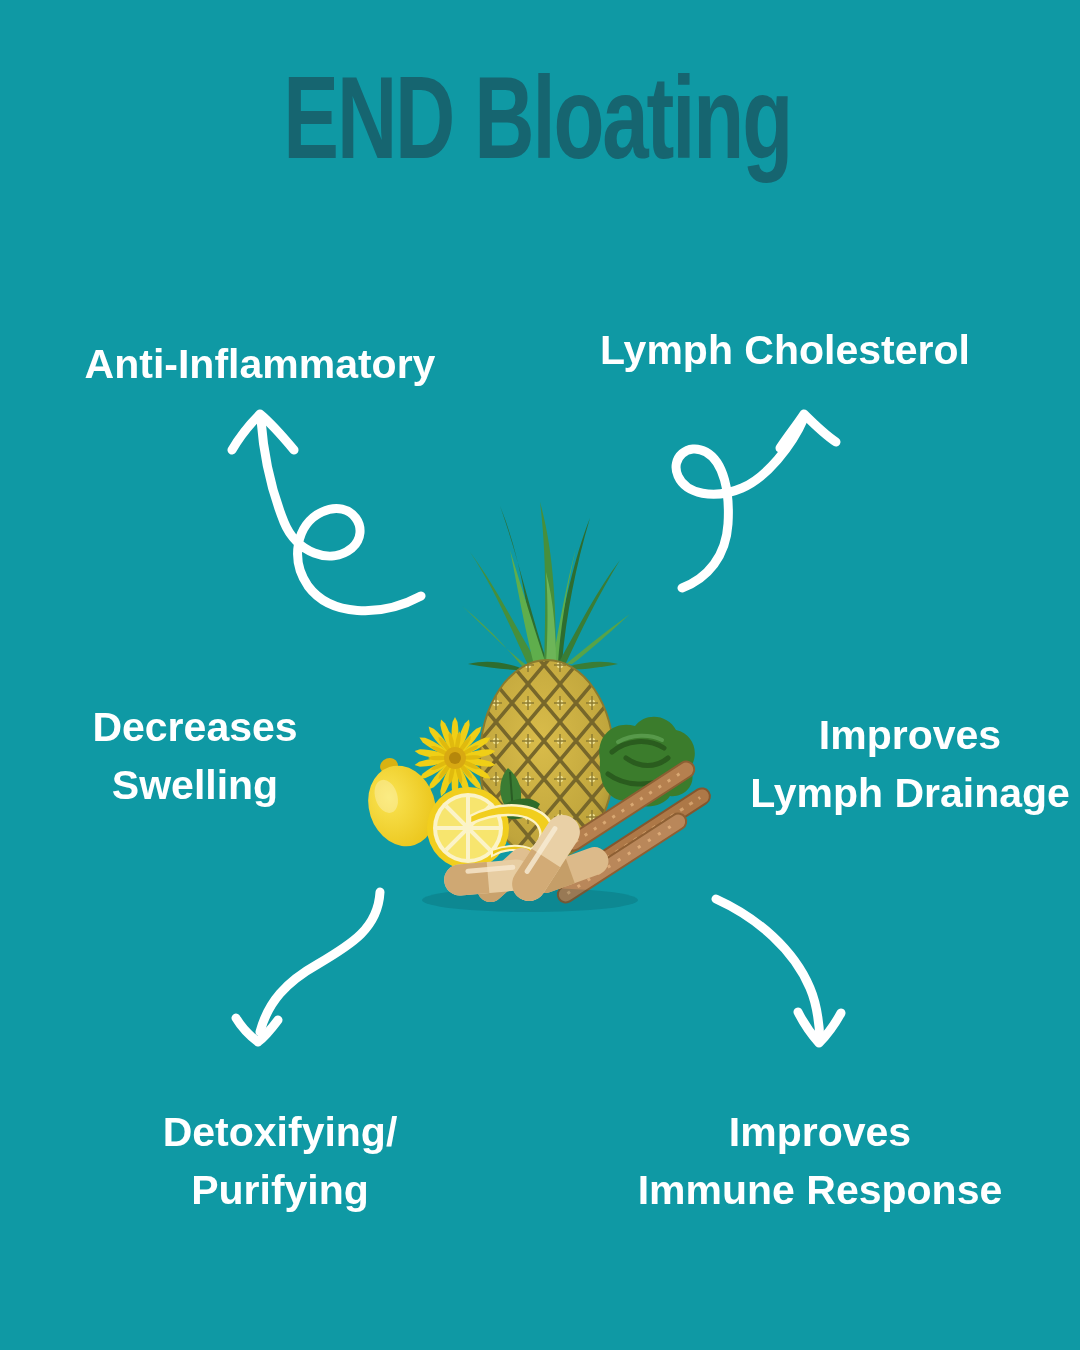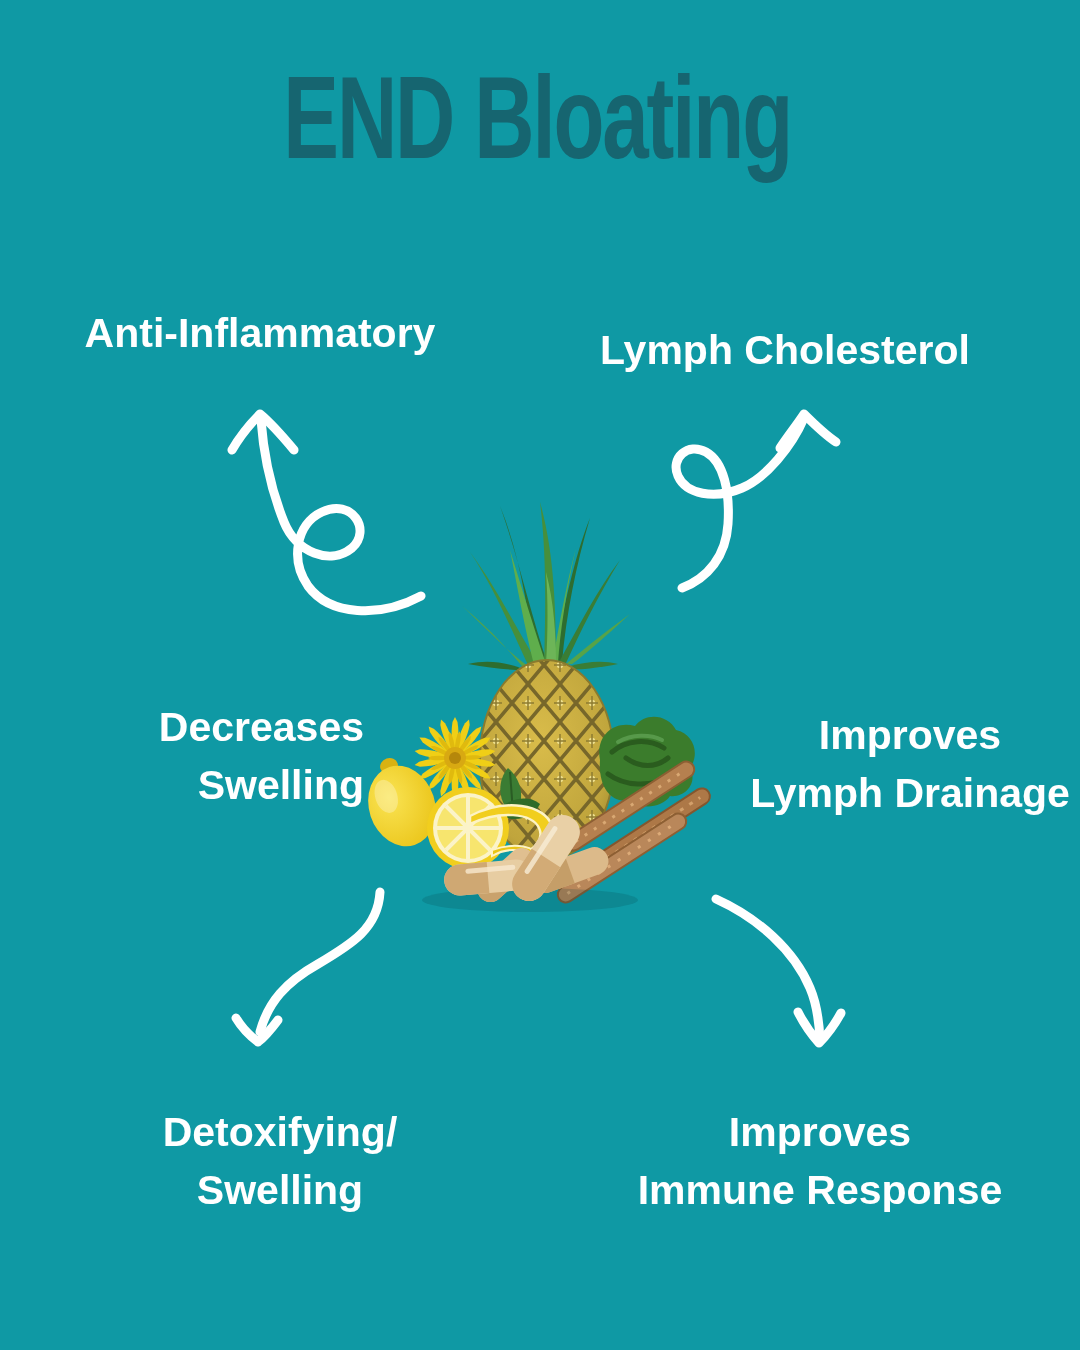--- a/index.html
+++ b/index.html
@@ -11,44 +11,44 @@
     position:absolute;left:0;top:60px;width:1080px;margin:0;
     text-align:center;font-size:116px;line-height:1;font-weight:700;
     color:#166570;letter-spacing:-3px;
     transform:scaleX(0.72);transform-origin:530px 50%;
     white-space:nowrap;
   }
   .benefit{
     position:absolute;color:#ffffff;font-weight:700;font-size:41px;
     line-height:1.42;text-align:center;white-space:pre-line;
   }
-  .b-tl{left:50px;top:304px;width:420px;}
+  .b-tl{left:50px;top:335px;width:420px;}
   .b-tr{left:575px;top:321px;width:420px;}
-  .b-ml{left:44px;top:698px;width:320px;text-align:right;}
+  .b-ml{left:35px;top:698px;width:320px;}
   .b-mr{left:730px;top:706px;width:360px;}
   .b-bl{left:105px;top:1103px;width:350px;}
   .b-br{left:620px;top:1103px;width:400px;}
   .art{position:absolute;left:0;top:0;width:1080px;height:1350px;}
   .arrow{stroke:#ffffff;stroke-width:9;fill:none;stroke-linecap:round;stroke-linejoin:round;}
 </style>
 </head>
 <body>
 
 <div class="canvas">
 
   <h1 class="title">END Bloating</h1>
 
   <div class="benefit b-tl">Anti-Inflammatory</div>
   <div class="benefit b-tr">Lymph Cholesterol</div>
   <div class="benefit b-ml">Decreases
 Swelling</div>
   <div class="benefit b-mr">Improves
 Lymph Drainage</div>
   <div class="benefit b-bl">Detoxifying/
-Swelling</div>
+Purifying</div>
   <div class="benefit b-br">Improves
 Immune Response</div>
 
   <svg class="art" viewBox="0 0 1080 1350" aria-hidden="true">
     <defs>
       <radialGradient id="pineG" cx="45%" cy="40%" r="75%">
         <stop offset="0" stop-color="#d9bc4a"></stop>
         <stop offset="0.7" stop-color="#c0a53c"></stop>
         <stop offset="1" stop-color="#93802c"></stop>
       </radialGradient>

